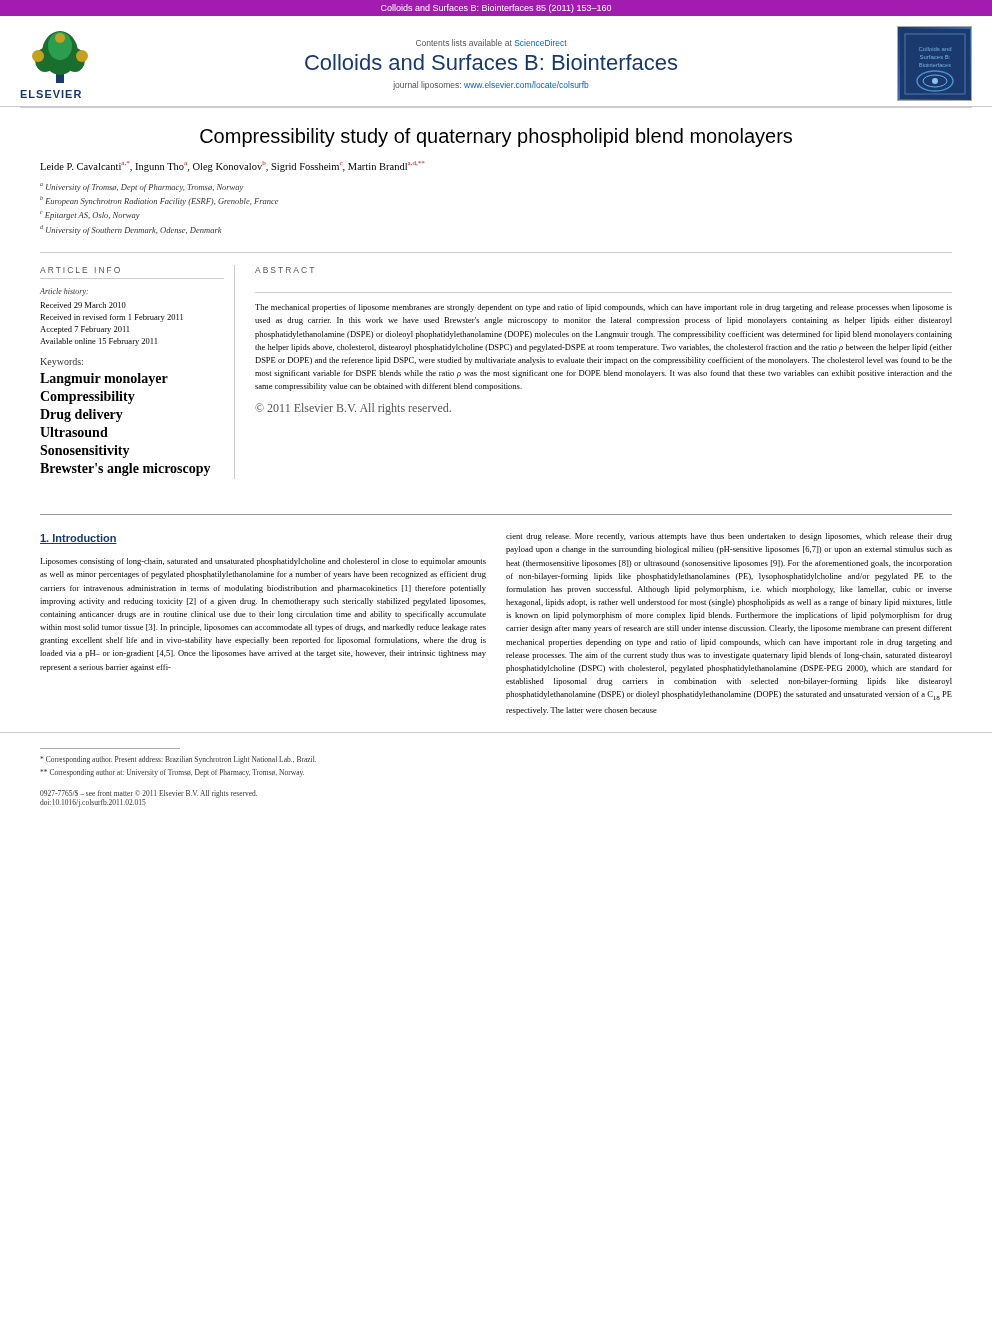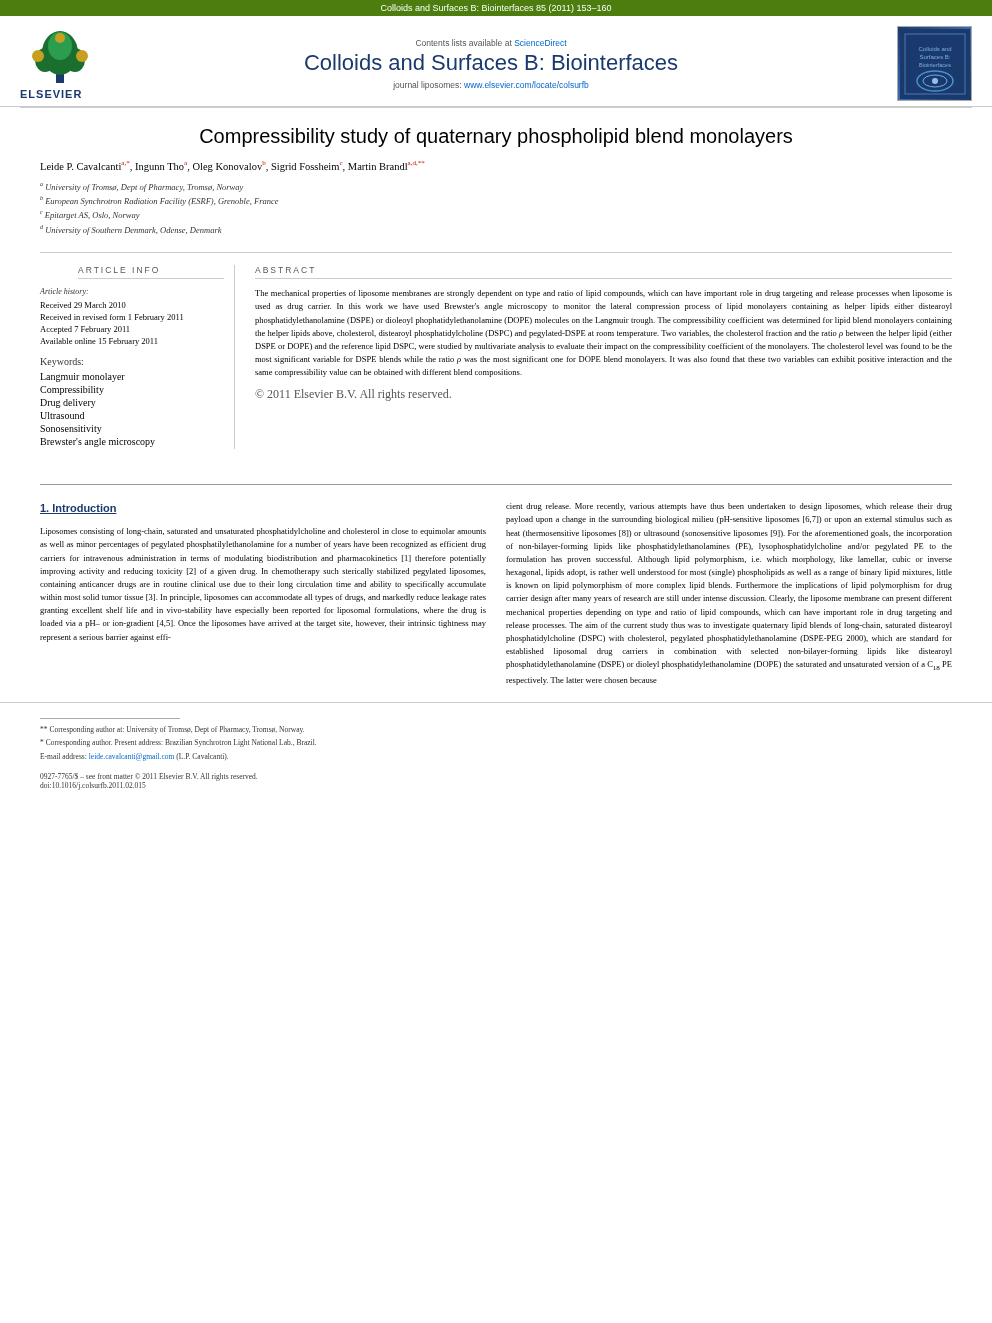--- a/index.html
+++ b/index.html
@@ -5,21 +5,21 @@
     * { margin: 0; padding: 0; box-sizing: border-box; }
     body {
       background: #fff;
       font-family: 'Times New Roman', Times, serif;
       font-size: 10px;
       color: #000;
       width: 992px;
       min-height: 1323px;
     }
     .top-bar {
-      background: #4d7c0f;
+      background: #a21caf;
       color: #fff;
       text-align: center;
       font-size: 9px;
       padding: 3px 0;
       font-family: Arial, sans-serif;
     }
     .header-section {
       display: flex;
       align-items: center;
       padding: 10px 20px 5px 20px;
@@ -117,53 +117,53 @@
     }
     .section-label {
       font-size: 8.5px;
       font-family: Arial, sans-serif;
       letter-spacing: 2px;
       text-transform: uppercase;
       color: #555;
       margin-bottom: 8px;
       border-bottom: 1px solid #ccc;
       padding-bottom: 3px;
-      margin-left: 38px;
     }
     .article-history-label {
       font-size: 8px;
       font-style: italic;
       color: #333;
       margin-bottom: 4px;
     }
     .article-history-item {
       font-size: 8.5px;
       color: #000;
       margin-bottom: 2px;
     }
     .keywords-label {
       font-size: 10px;
       color: #333;
       margin-top: 10px;
       margin-bottom: 4px;
     }
     .keyword-item {
-      font-size: 10px;
+      font-size: 14px;
       color: #000;
       margin-bottom: 2px;
+      font-weight: bold;
     }
     .abstract-label {
       font-size: 8.5px;
       font-family: Arial, sans-serif;
       letter-spacing: 2px;
       text-transform: uppercase;
       color: #555;
       margin-bottom: 8px;
       border-bottom: 1px solid #ccc;
-      padding-bottom: 3px;
+      padding-bottom: 17px;
     }
     .abstract-text {
       font-size: 8.5px;
       line-height: 1.55;
       color: #000;
       text-align: justify;
     }
     .copyright-line {
       font-size: 12px;
       color: #555;
@@ -353,28 +353,23 @@
   <div class="intro-right">
     <p>
       cient drug release. More recently, various attempts have thus been undertaken to design liposomes, which release their drug payload upon a change in the surrounding biological milieu (pH-sensitive liposomes [6,7]) or upon an external stimulus such as heat (thermosensitive liposomes [8]) or ultrasound (sonosensitive liposomes [9]). For the aforementioned goals, the incorporation of non-bilayer-forming lipids like phosphatidylethanolamines (PE), lysophosphatidylcholine and/or pegylated PE to the formulation has proven successful. Although lipid polymorphism, i.e. which morphology, like lamellar, cubic or inverse hexagonal, lipids adopt, is rather well understood for most (single) phospholipids as well as a range of binary lipid mixtures, little is known on lipid polymorphism of more complex lipid blends. Furthermore the implications of lipid polymorphism for drug carrier design after many years of research are still under intense discussion. Clearly, the liposome membrane can present different mechanical properties depending on type and ratio of lipid compounds, which can have important role in drug targeting and release processes. The aim of the current study thus was to investigate quaternary lipid blends of long-chain, saturated distearoyl phosphatidylcholine (DSPC) with cholesterol, pegylated phosphatidylethanolamine (DSPE-PEG 2000), which are standard for established liposomal drug carriers in combination with selected non-bilayer-forming lipids like distearoyl phosphatidylethanolamine (DSPE) or dioleyl phosphatidylethanolamine (DOPE) the saturated and unsaturated version of a C<sub>18</sub> PE respectively. The latter were chosen because
     </p>
   </div>
 </div>
 
 <div class="footnote-area">
   <hr class="footnote-divider">
   <div class="footnote-text">
+    <span>* Corresponding author. Present address: Brazilian Synchrotron Light National Lab., Brazil.</span>
+  </div>
+  <div class="footnote-text">
     <span>** Corresponding author at: University of Tromsø, Dept of Pharmacy, Tromsø, Norway.</span>
-  </div>
-  <div class="footnote-text">
-    <span>* Corresponding author. Present address: Brazilian Synchrotron Light National Lab., Brazil.</span>
-  </div>
-  <div class="footnote-text">
-    <span>E-mail address:</span>
-    <a href="#" class="ref-link">leide.cavalcanti@gmail.com</a>
-    <span>(L.P. Cavalcanti).</span>
   </div>
 </div>
 
 <div class="doi-line">
   <span>0927-7765/$ – see front matter © 2011 Elsevier B.V. All rights reserved.</span><br>
   <span>doi:10.1016/j.colsurfb.2011.02.015</span>
 </div>
 
 </body></html>

